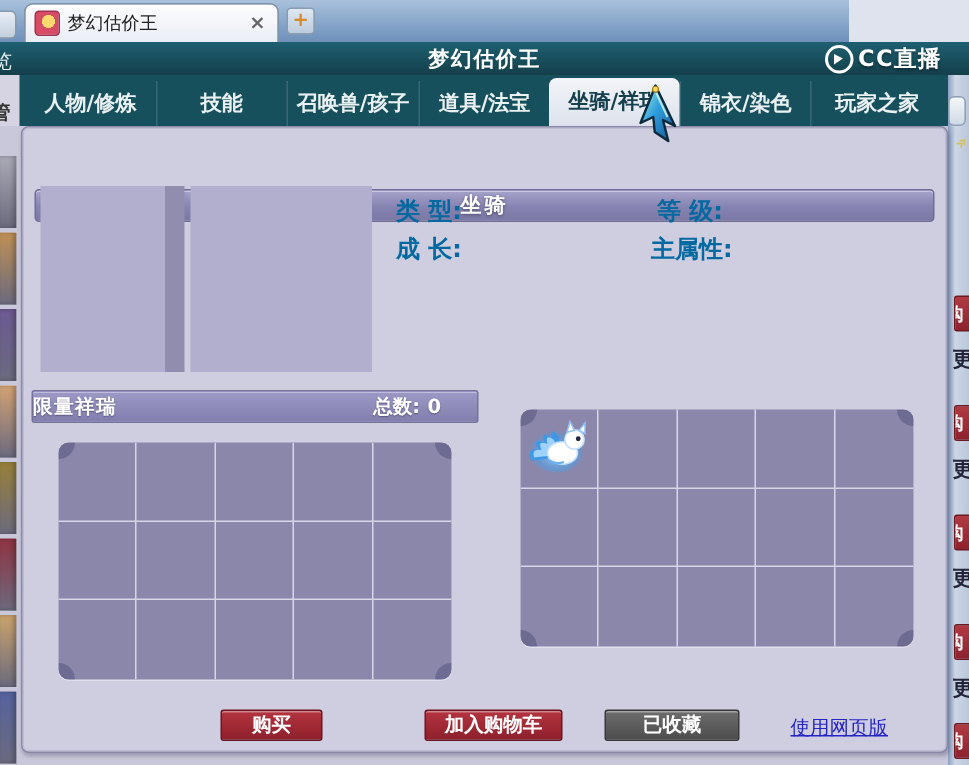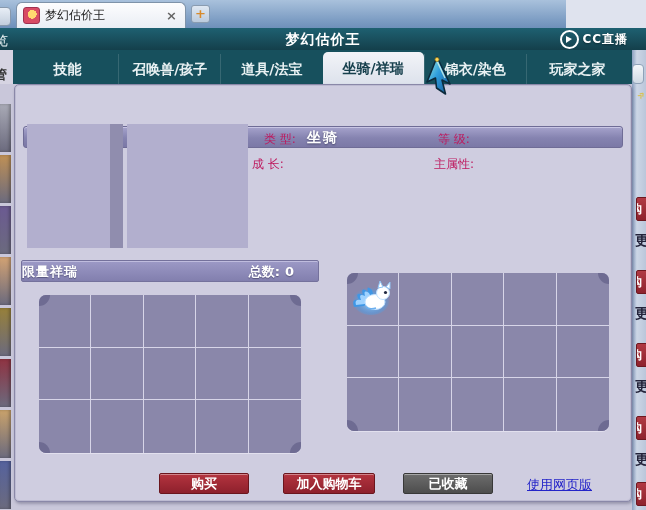--- a/index.html
+++ b/index.html
@@ -30,21 +30,21 @@
   .g-header{position:absolute;left:0;top:0;width:646px;height:22px;
     background:linear-gradient(180deg,#1e6071,#143f4b);}
   .g-title{position:absolute;left:0;top:3px;width:646px;text-align:center;
     color:#fff;font-size:14px;font-weight:bold;letter-spacing:1px;}
   .edge-char-top{position:absolute;left:-5px;top:4px;color:#e8f2f4;font-size:13px;}
   .cc-logo{position:absolute;right:18px;top:2px;display:flex;align-items:center;}
   .cc-circle{width:15px;height:15px;border:2px solid #fff;border-radius:50%;
     position:relative;margin-right:3px;}
   .cc-circle i{position:absolute;left:4px;top:4px;width:0;height:0;
     border-left:6px solid #fff;border-top:3px solid transparent;border-bottom:4px solid transparent;}
-  .cc-text{color:#fff;font-size:12px;font-weight:bold;letter-spacing:1px;
+  .cc-text{color:#fff;font-size:15px;font-weight:bold;letter-spacing:1px;
     text-shadow:0 1px 2px rgba(0,0,0,.4);}
   .g-tabrow{position:absolute;left:13px;top:22px;width:619px;height:34px;
     background:linear-gradient(180deg,#1a5званa,#17505d);
     background:#17505d;display:flex;align-items:flex-end;padding:0 4px;box-sizing:border-box;}
   .gametab{flex:1;height:30px;line-height:30px;text-align:center;color:#e9f1f3;
     font-size:14px;font-weight:bold;white-space:nowrap;
     border-left:1px solid rgba(255,255,255,.14);cursor:pointer;}
   .gametab:first-child{border-left:none;}
   .gametab.active{background:linear-gradient(180deg,#f2f4f8,#dde2ec);color:#17404d;
     border-radius:5px 5px 0 0;height:32px;line-height:32px;border-left:none;}
@@ -75,23 +75,23 @@
     background:#cfcde0;border:1px solid #8a88a8;border-radius:5px;box-sizing:border-box;
     box-shadow:inset 0 0 0 1px #bdbbd2,1px 2px 3px rgba(60,60,90,.35);}
   .p-titlebar{position:absolute;left:8px;top:5px;width:600px;height:22px;border-radius:3px;
     background:linear-gradient(180deg,#a6a3cc,#8583b0 55%,#7b78a6);
     border:1px solid #6f6c96;box-sizing:border-box;box-shadow:inset 0 1px 0 #c8c5e4;
     color:#fff;font-size:14px;font-weight:bold;text-align:center;line-height:20px;
     text-shadow:0 1px 2px rgba(40,40,70,.6);letter-spacing:2px;margin-top:36px;}
   .pbox1{position:absolute;left:12px;top:39px;width:83px;height:124px;background:#b2afce;}
   .pstrip{position:absolute;left:95px;top:39px;width:13px;height:124px;background:#908dae;}
   .pbox2{position:absolute;left:112px;top:39px;width:121px;height:124px;background:#b2afce;}
-  .fld{position:absolute;font-size:12px;font-weight:normal;color:#be185d;white-space:pre;}
+  .fld{position:absolute;font-size:16px;font-weight:bold;color:#0369a1;white-space:pre;}
   .f1{left:249px;top:46px;} .f2{left:423px;top:46px;}
-  .f3{left:237px;top:71px;} .f4{left:419px;top:71px;}
+  .f3{left:249px;top:71px;} .f4{left:419px;top:71px;}
 
   .section{position:absolute;top:175px;width:298px;}
   .secL{left:6px;} .secR{left:314px;}
   .shead{position:relative;height:22px;line-height:22px;border-radius:2px;
     background:linear-gradient(180deg,#9c99c6,#827fae);border:1px solid #74719c;
     box-sizing:border-box;box-shadow:inset 0 1px 0 #bfbcde;}
   .stitle{display:block;text-align:left;color:#fff;font-size:13px;font-weight:bold;
     text-shadow:0 1px 1px rgba(40,40,70,.5);letter-spacing:1px;}
   .scount{position:absolute;right:24px;top:0;color:#fff;font-size:13px;font-weight:bold;
     text-shadow:0 1px 1px rgba(40,40,70,.5);}
@@ -108,21 +108,21 @@
   .corner.tr{right:0;top:0;border-radius:0 0 0 100%;}
   .corner.bl{left:0;bottom:0;border-radius:0 100% 0 0;}
   .corner.br{right:0;bottom:0;border-radius:100% 0 0 0;}
   .peticon{position:absolute;left:3px;top:3px;width:45px;height:45px;cursor:pointer;}
 
   .pbtn{position:absolute;top:388px;height:21px;border-radius:2px;color:#fff;
     font-size:13px;font-weight:bold;text-align:center;line-height:19px;cursor:pointer;
     box-sizing:border-box;box-shadow:inset 0 1px 0 rgba(255,255,255,.4);}
   .btn-red{background:linear-gradient(180deg,#b4343f,#8e202c);border:1px solid #6b151d;}
   .btn-gray{background:linear-gradient(180deg,#6d6d6d,#4d4d4d);border:1px solid #383838;}
-  .b1{left:144px;width:90px;} .b2{left:268px;width:92px;} .b3{left:388px;width:90px;}
+  .b1{left:132px;width:68px;} .b2{left:268px;width:92px;} .b3{left:388px;width:90px;}
   .weblink{position:absolute;left:512px;top:391px;font-size:13px;color:#2424c8;
     text-decoration:underline;cursor:pointer;white-space:nowrap;}
   .curl{position:absolute;right:2px;bottom:2px;width:23px;height:23px;border-radius:0 0 4px 0;
     background:linear-gradient(135deg,rgba(0,0,0,0) 42%,#9visible 0),
                linear-gradient(135deg,transparent 42%,#a3a1b6 45%,#efedf6 62%,#d2d0e2 100%);}
   .cursor-svg{position:absolute;left:424px;top:28px;width:32px;height:40px;z-index:50;}
 </style>
 </head>
 <body>
 
@@ -147,20 +147,21 @@
             <i></i>
           </span>
         <span class="cc-text">CC直播</span>
       </div>
     </div>
 
     <div class="tabrow-left">
       <span class="edge-char-2">管</span>
     </div>
     <div class="g-tabrow">
+        <div class="gametab">人物/修炼</div>
         <div class="gametab">技能</div>
         <div class="gametab">召唤兽/孩子</div>
         <div class="gametab">道具/法宝</div>
         <div class="gametab active">坐骑/祥瑞</div>
         <div class="gametab">锦衣/染色</div>
         <div class="gametab">玩家之家</div>
       </div>
 
     <div class="win-right"></div>
     <div class="scroll-thumb"></div>

